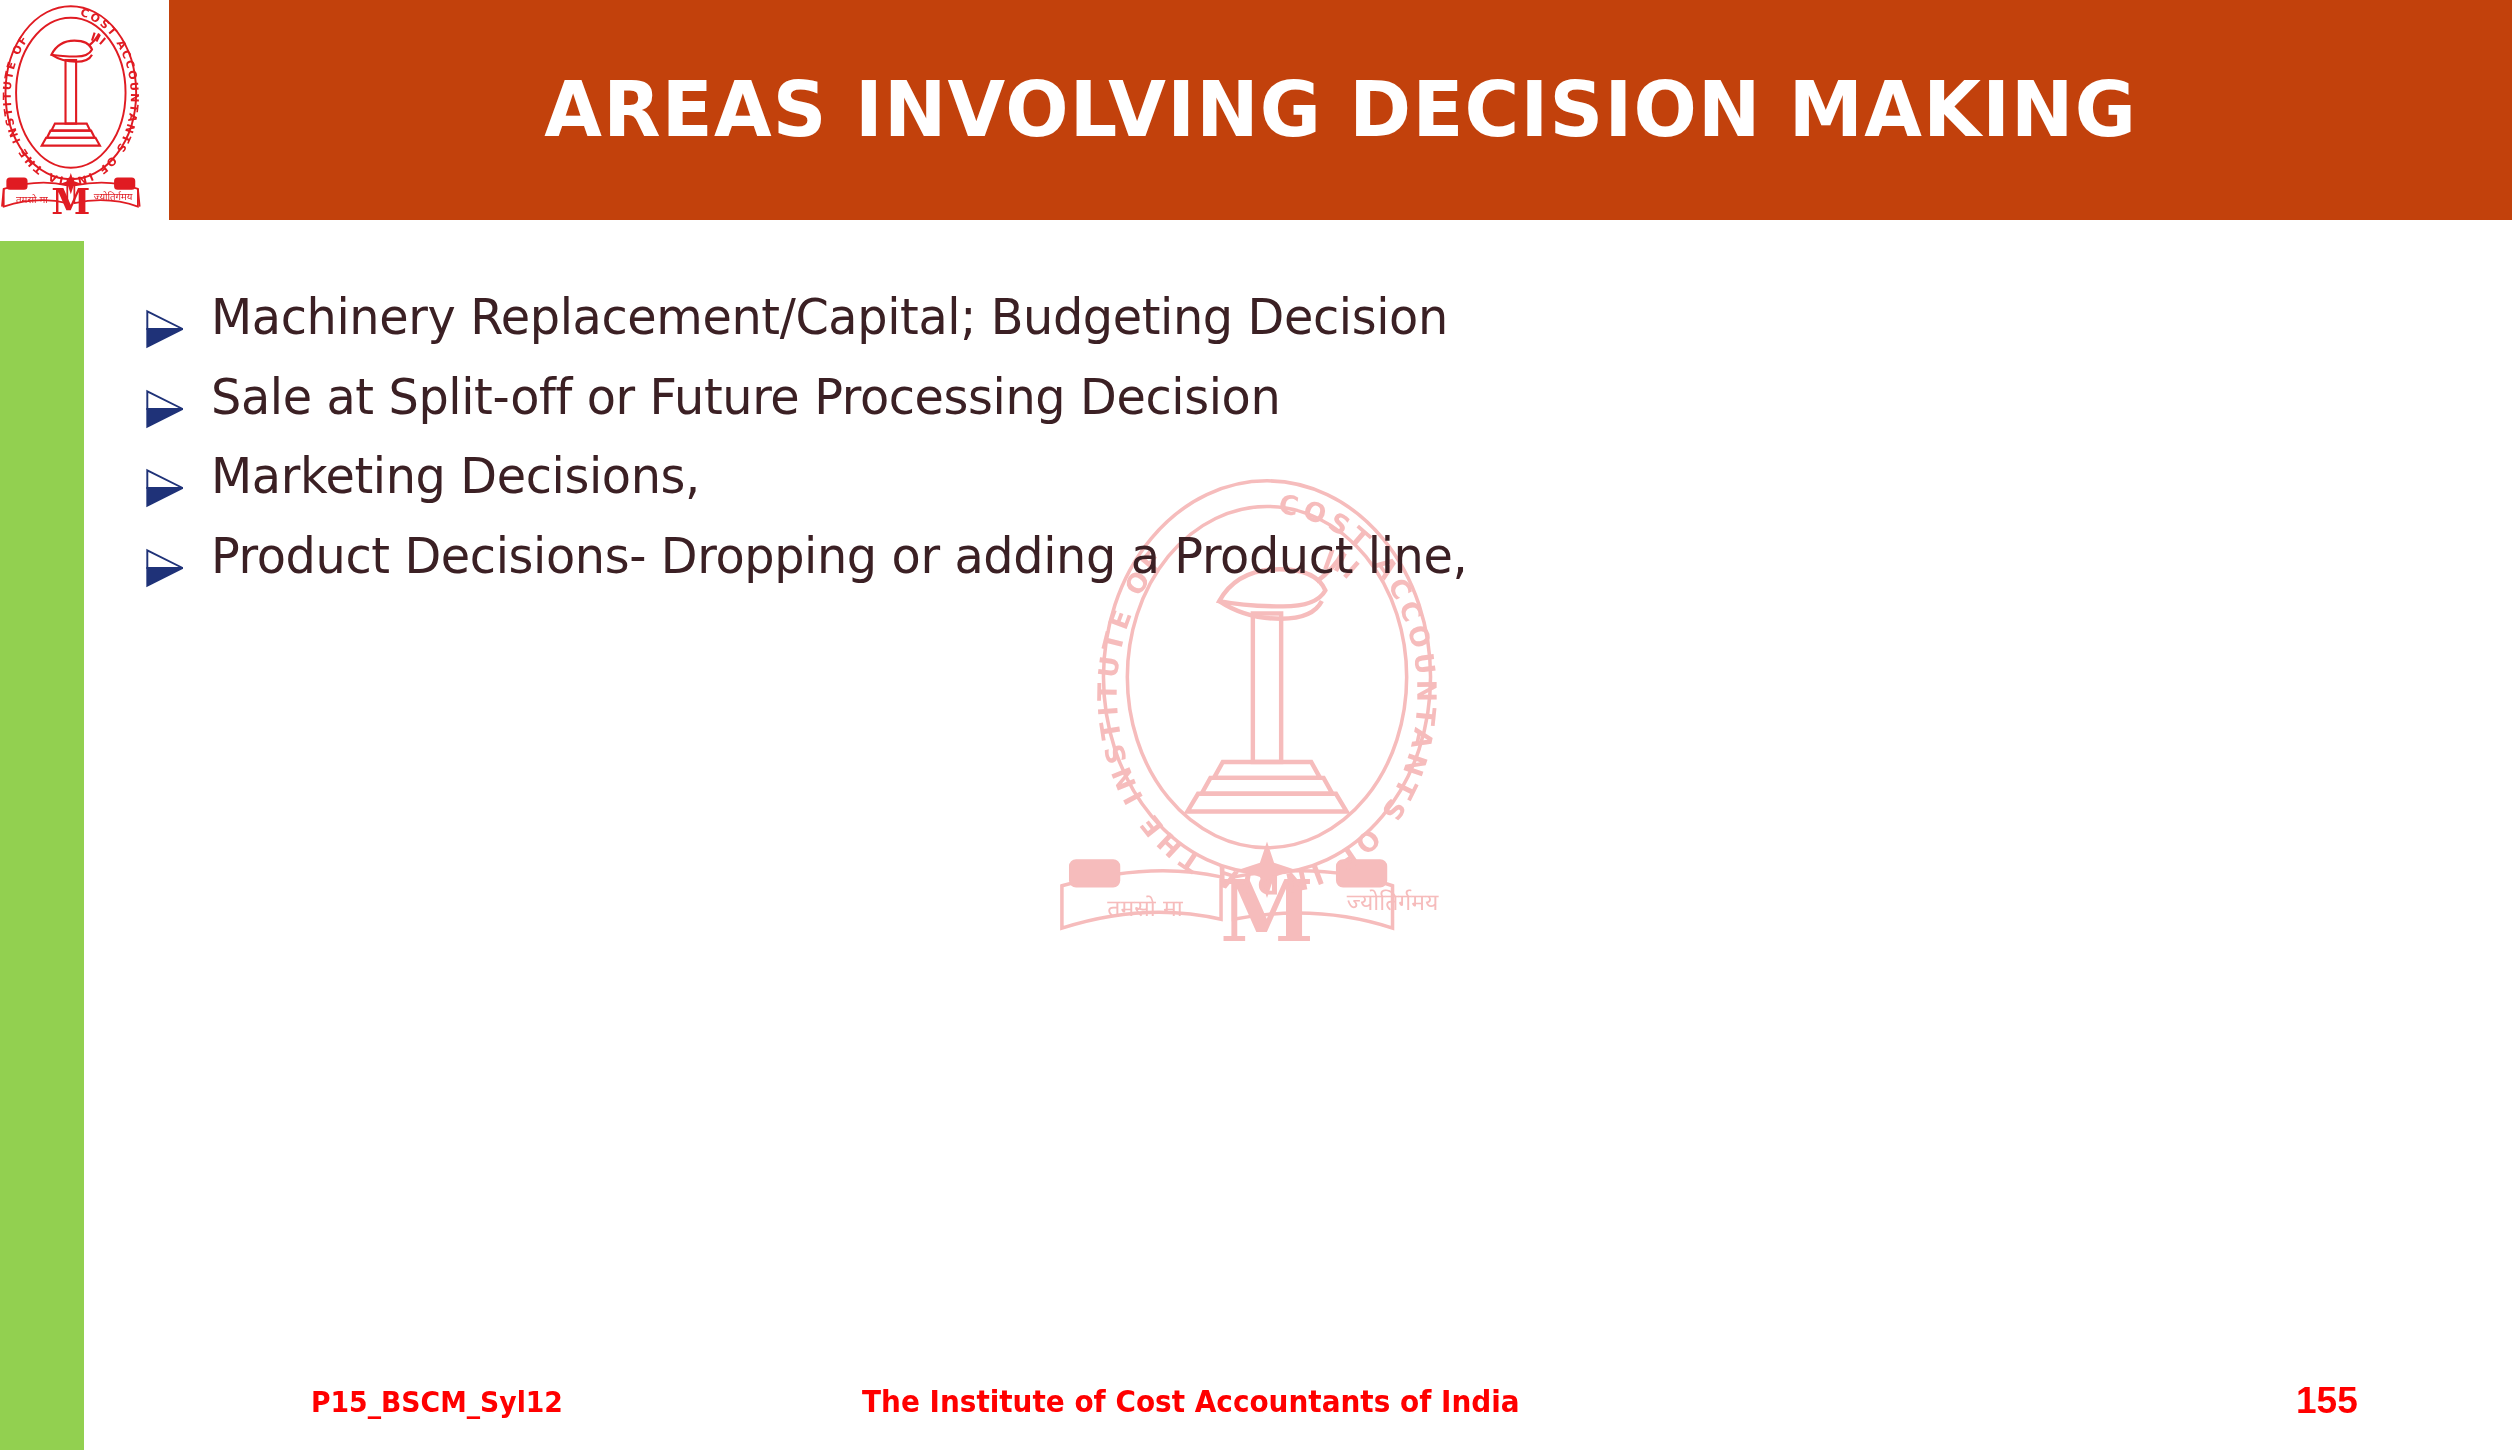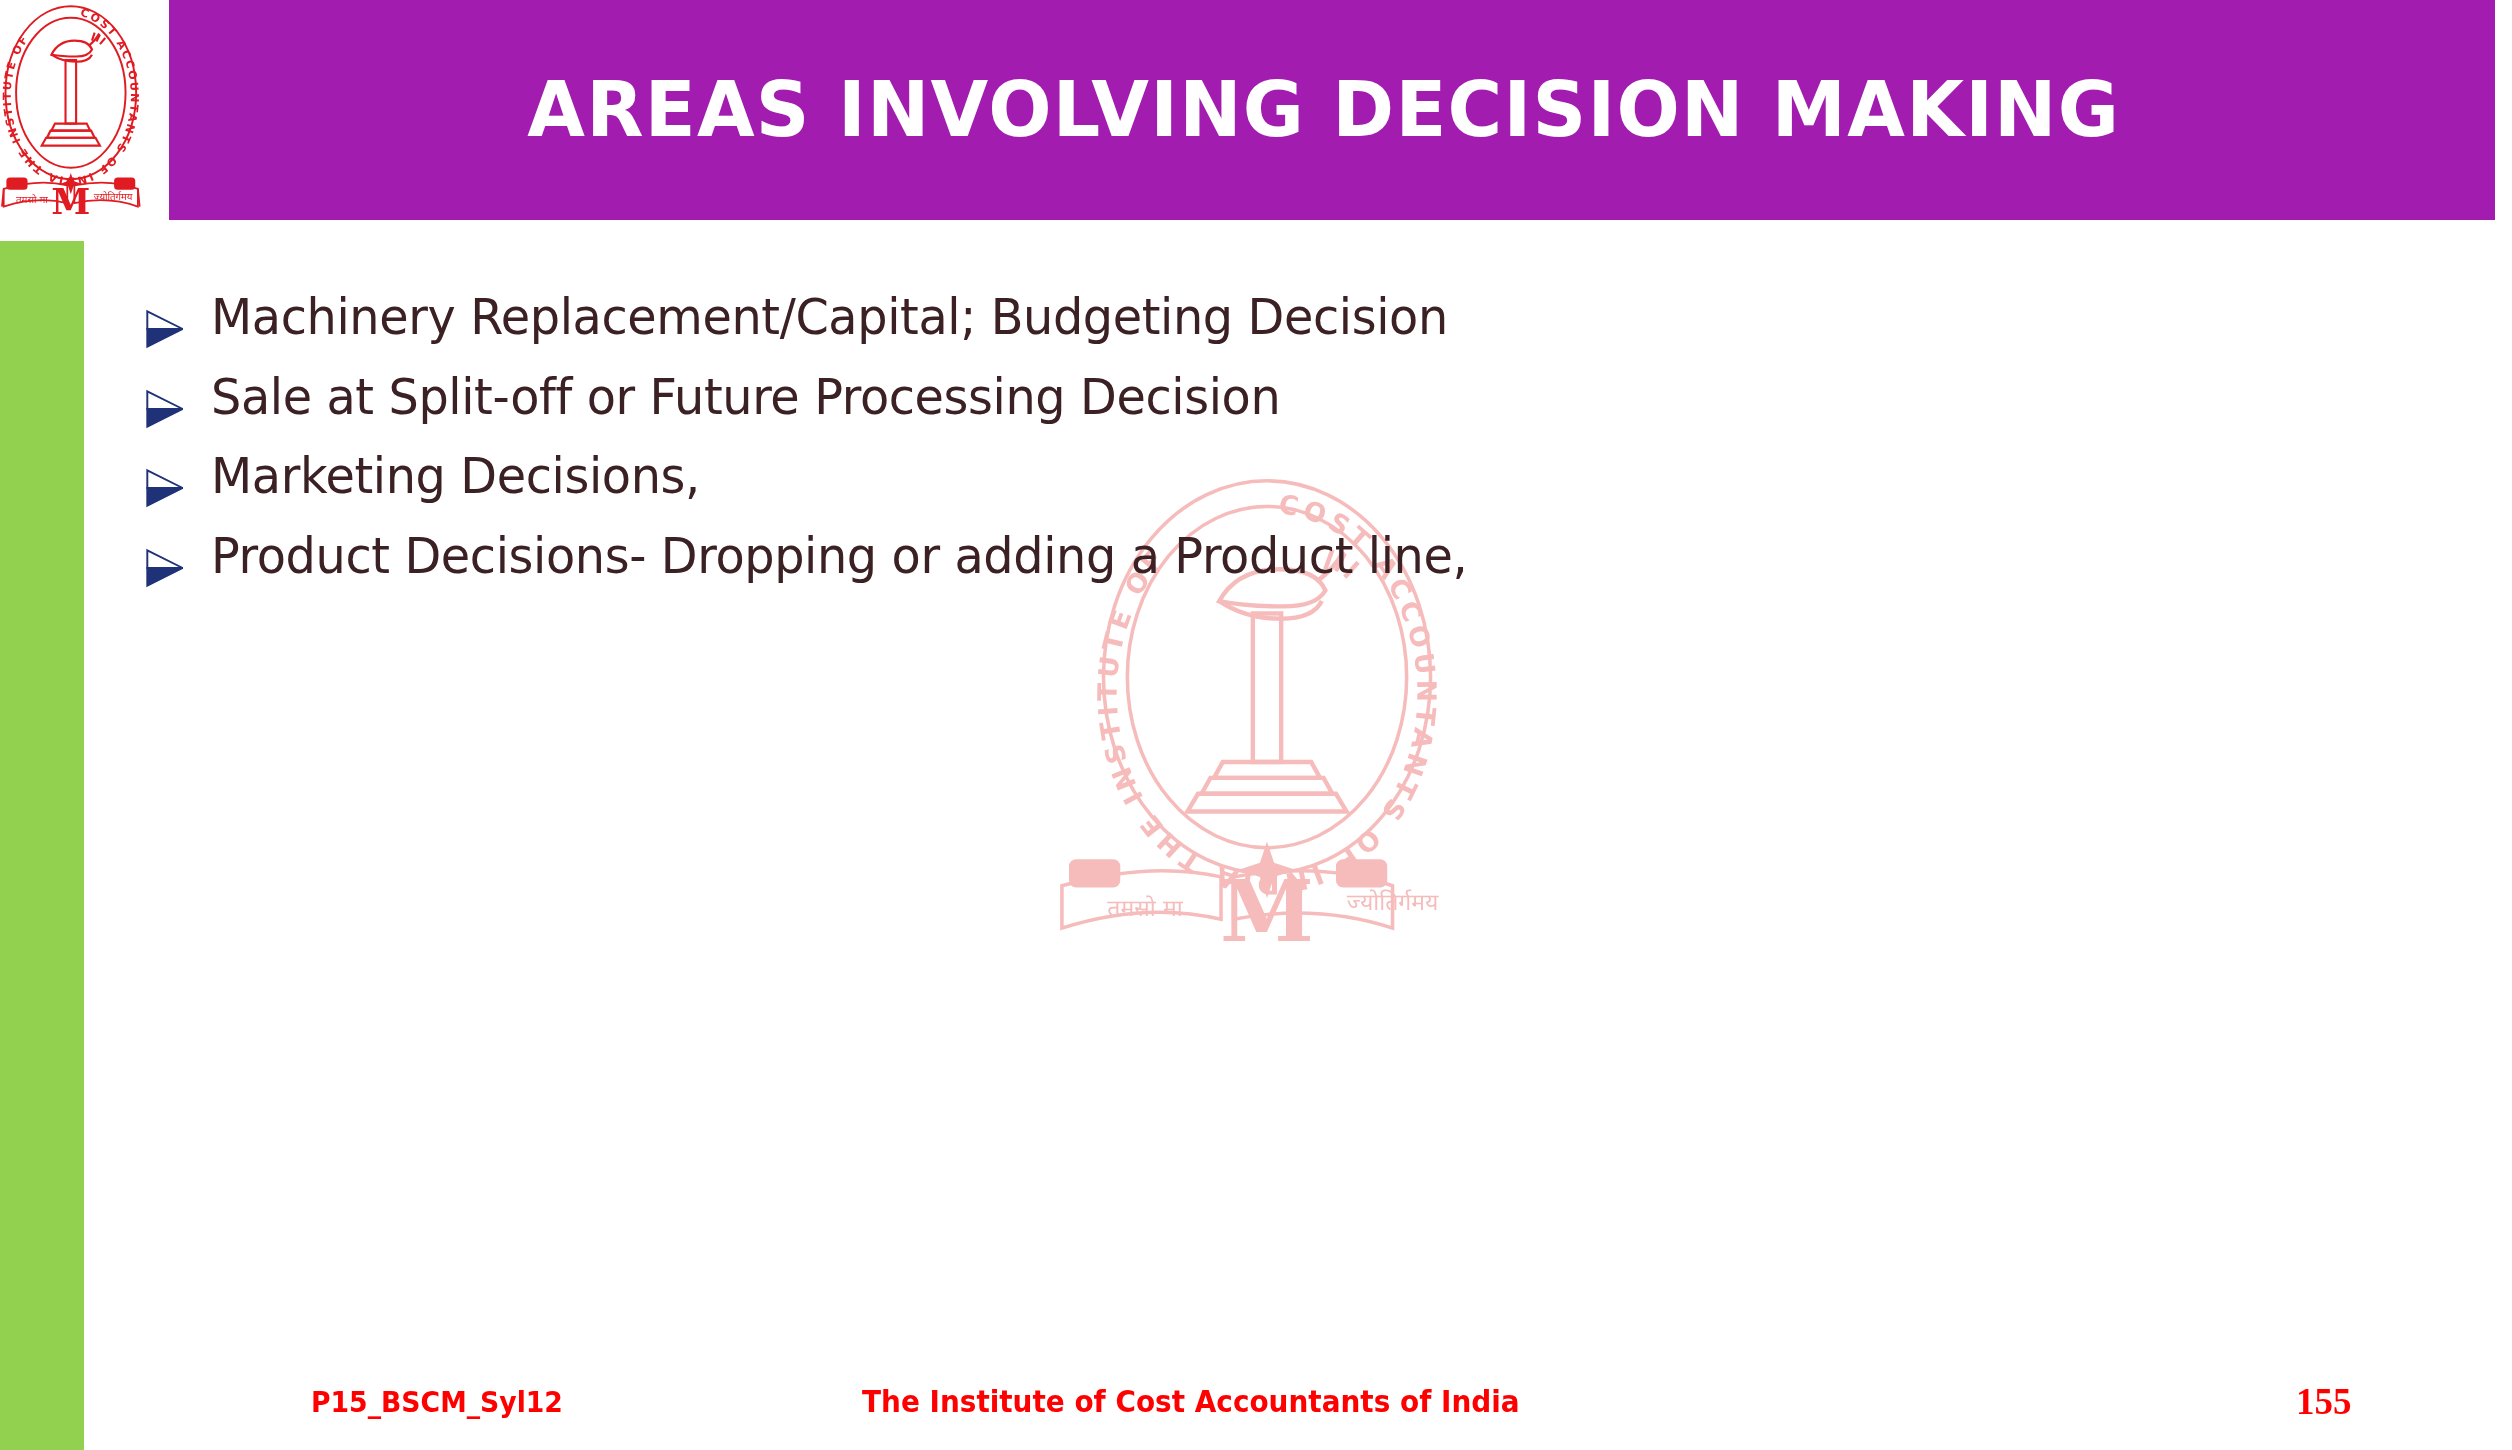--- a/index.html
+++ b/index.html
@@ -7,22 +7,22 @@
     width:2512px;height:1451px;
     background:#ffffff;
     font-family:"Liberation Sans", sans-serif;
     overflow:hidden;
     position:relative;
   }
   #slide{position:absolute;inset:0;background:#fff;overflow:hidden;}
 
   
   .banner{
-    position:absolute;left:152px;top:0;width:2343px;height:220px;
-    background:#a21caf;
+    position:absolute;left:169px;top:0;width:2343px;height:220px;
+    background:#c2410c;
     display:flex;align-items:center;justify-content:center;
   }
   .banner-title{
     color:#ffffff;
     font-family:"DejaVu Sans", sans-serif;
     font-weight:bold;
     font-size:76px;
     letter-spacing:1.3px;
     line-height:1;
     white-space:nowrap;
@@ -89,21 +89,21 @@
   }
   .footer-center{
     position:absolute;left:862px;top:3.5px;
     color:#FF0000;font-weight:bold;font-size:30px;
     font-family:"DejaVu Sans", sans-serif;
     transform:scaleX(0.93);transform-origin:left center;
   }
   .footer-page{
     position:absolute;left:2296px;top:0px;
     color:#FF0000;font-weight:bold;font-size:37px;
-    font-family:Liberation Serif, serif;
+    font-family:Liberation Sans, sans-serif;
   }
 </style>
 </head>
 <body>
 
 <div id="slide">
 
   <div class="banner">
     <div class="banner-title">AREAS INVOLVING DECISION MAKING</div>
   </div>

